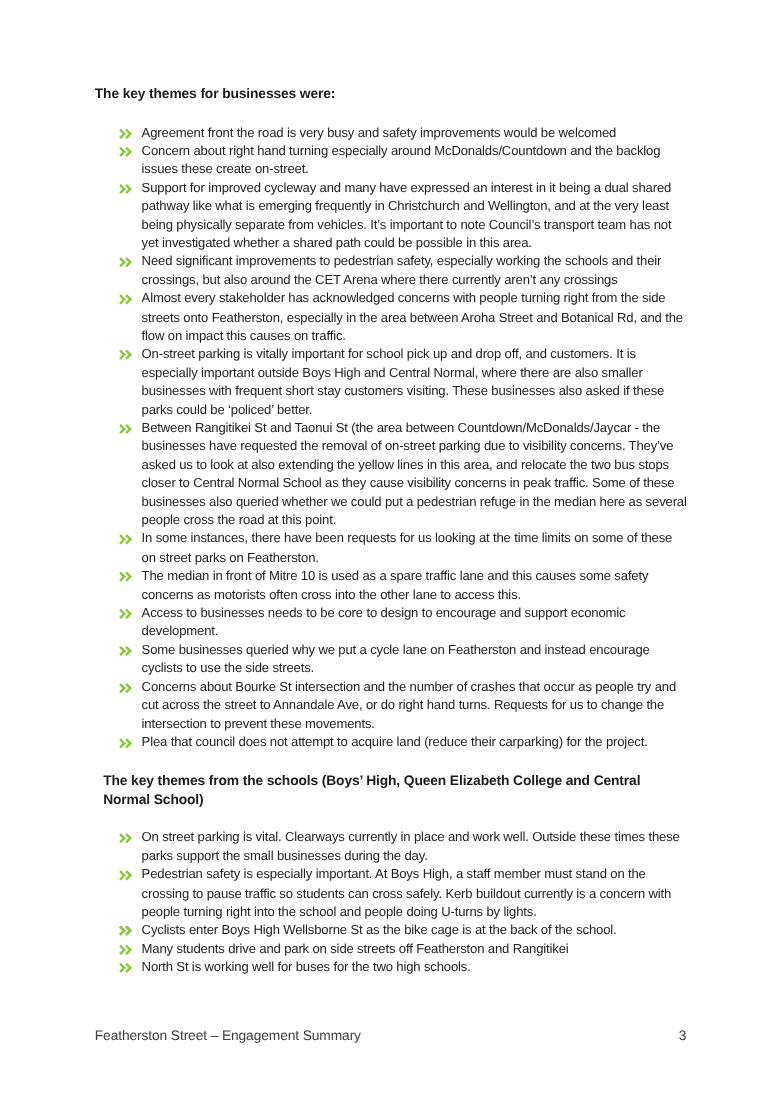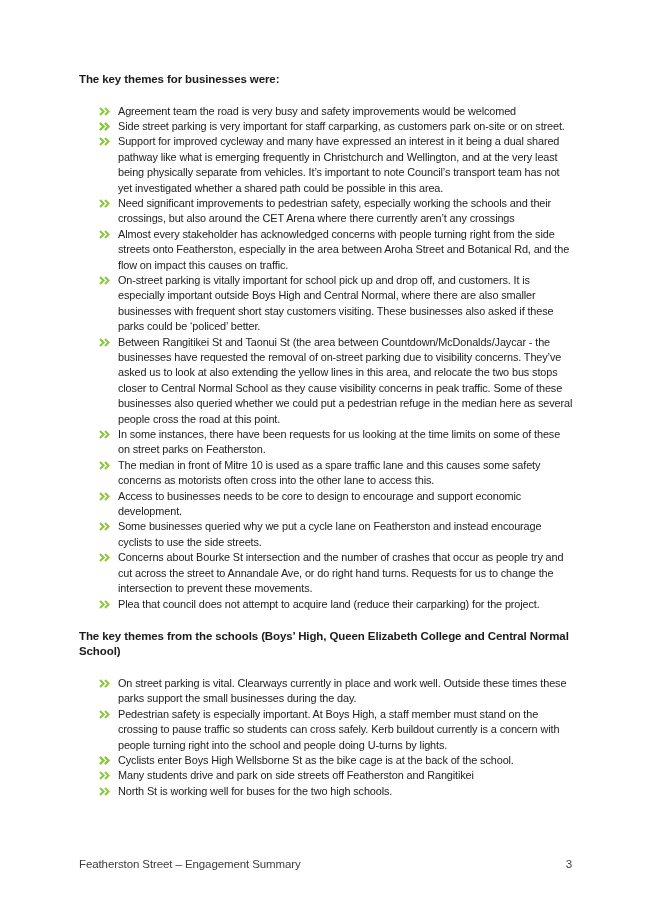--- a/index.html
+++ b/index.html
@@ -31,20 +31,21 @@
   .doc-heading {
     font-size: 11.5px;
     line-height: 15.5px;
     font-weight: 700;
     color: #1b1b1b;
     letter-spacing: -0.1px;
     margin: 0;
   }
   .doc-heading.second {
     margin-top: 17px;
+    margin-left: 7px;
   }
   ul.themes {
     list-style: none;
     margin: 16px 0 0 0;
     padding: 0;
   }
   ul.themes li {
     position: relative;
     padding-left: 39px;
     font-size: 10.9px;
@@ -83,33 +84,27 @@
   <div class="content">
 
     <h2 class="doc-heading">The key themes for businesses were:</h2>
 
     <ul class="themes">
       <li><span class="bullet">
             <svg width="11" height="9" viewBox="0 0 11 9">
               <path d="M1 1 L4.6 4.5 L1 8" fill="none" stroke="#8DC63F" stroke-width="2.1"></path>
               <path d="M6 1 L9.6 4.5 L6 8" fill="none" stroke="#8DC63F" stroke-width="2.1"></path>
             </svg>
-          </span><span>Agreement team the road is very busy and safety improvements would be welcomed</span></li>
-      <li><span class="bullet">
-            <svg width="11" height="9" viewBox="0 0 11 9">
-              <path d="M1 1 L4.6 4.5 L1 8" fill="none" stroke="#8DC63F" stroke-width="2.1"></path>
-              <path d="M6 1 L9.6 4.5 L6 8" fill="none" stroke="#8DC63F" stroke-width="2.1"></path>
-            </svg>
-          </span></li>
-      <li><span class="bullet">
-            <svg width="11" height="9" viewBox="0 0 11 9">
-              <path d="M1 1 L4.6 4.5 L1 8" fill="none" stroke="#8DC63F" stroke-width="2.1"></path>
-              <path d="M6 1 L9.6 4.5 L6 8" fill="none" stroke="#8DC63F" stroke-width="2.1"></path>
-            </svg>
-          </span><span>Side street parking is very important for staff carparking, as customers park on-site or on street.</span></li>
+          </span><span>Agreement front the road is very busy and safety improvements would be welcomed</span></li>
+      <li><span class="bullet">
+            <svg width="11" height="9" viewBox="0 0 11 9">
+              <path d="M1 1 L4.6 4.5 L1 8" fill="none" stroke="#8DC63F" stroke-width="2.1"></path>
+              <path d="M6 1 L9.6 4.5 L6 8" fill="none" stroke="#8DC63F" stroke-width="2.1"></path>
+            </svg>
+          </span><span>Concern about right hand turning especially around McDonalds/Countdown and the backlog issues these create on-street.</span></li>
       <li><span class="bullet">
             <svg width="11" height="9" viewBox="0 0 11 9">
               <path d="M1 1 L4.6 4.5 L1 8" fill="none" stroke="#8DC63F" stroke-width="2.1"></path>
               <path d="M6 1 L9.6 4.5 L6 8" fill="none" stroke="#8DC63F" stroke-width="2.1"></path>
             </svg>
           </span><span>Support for improved cycleway and many have expressed an interest in it being a dual shared pathway like what is emerging frequently in Christchurch and Wellington, and at the very least being physically separate from vehicles. It’s important to note Council’s transport team has not yet investigated whether a shared path could be possible in this area.</span></li>
       <li><span class="bullet">
             <svg width="11" height="9" viewBox="0 0 11 9">
               <path d="M1 1 L4.6 4.5 L1 8" fill="none" stroke="#8DC63F" stroke-width="2.1"></path>
               <path d="M6 1 L9.6 4.5 L6 8" fill="none" stroke="#8DC63F" stroke-width="2.1"></path>

